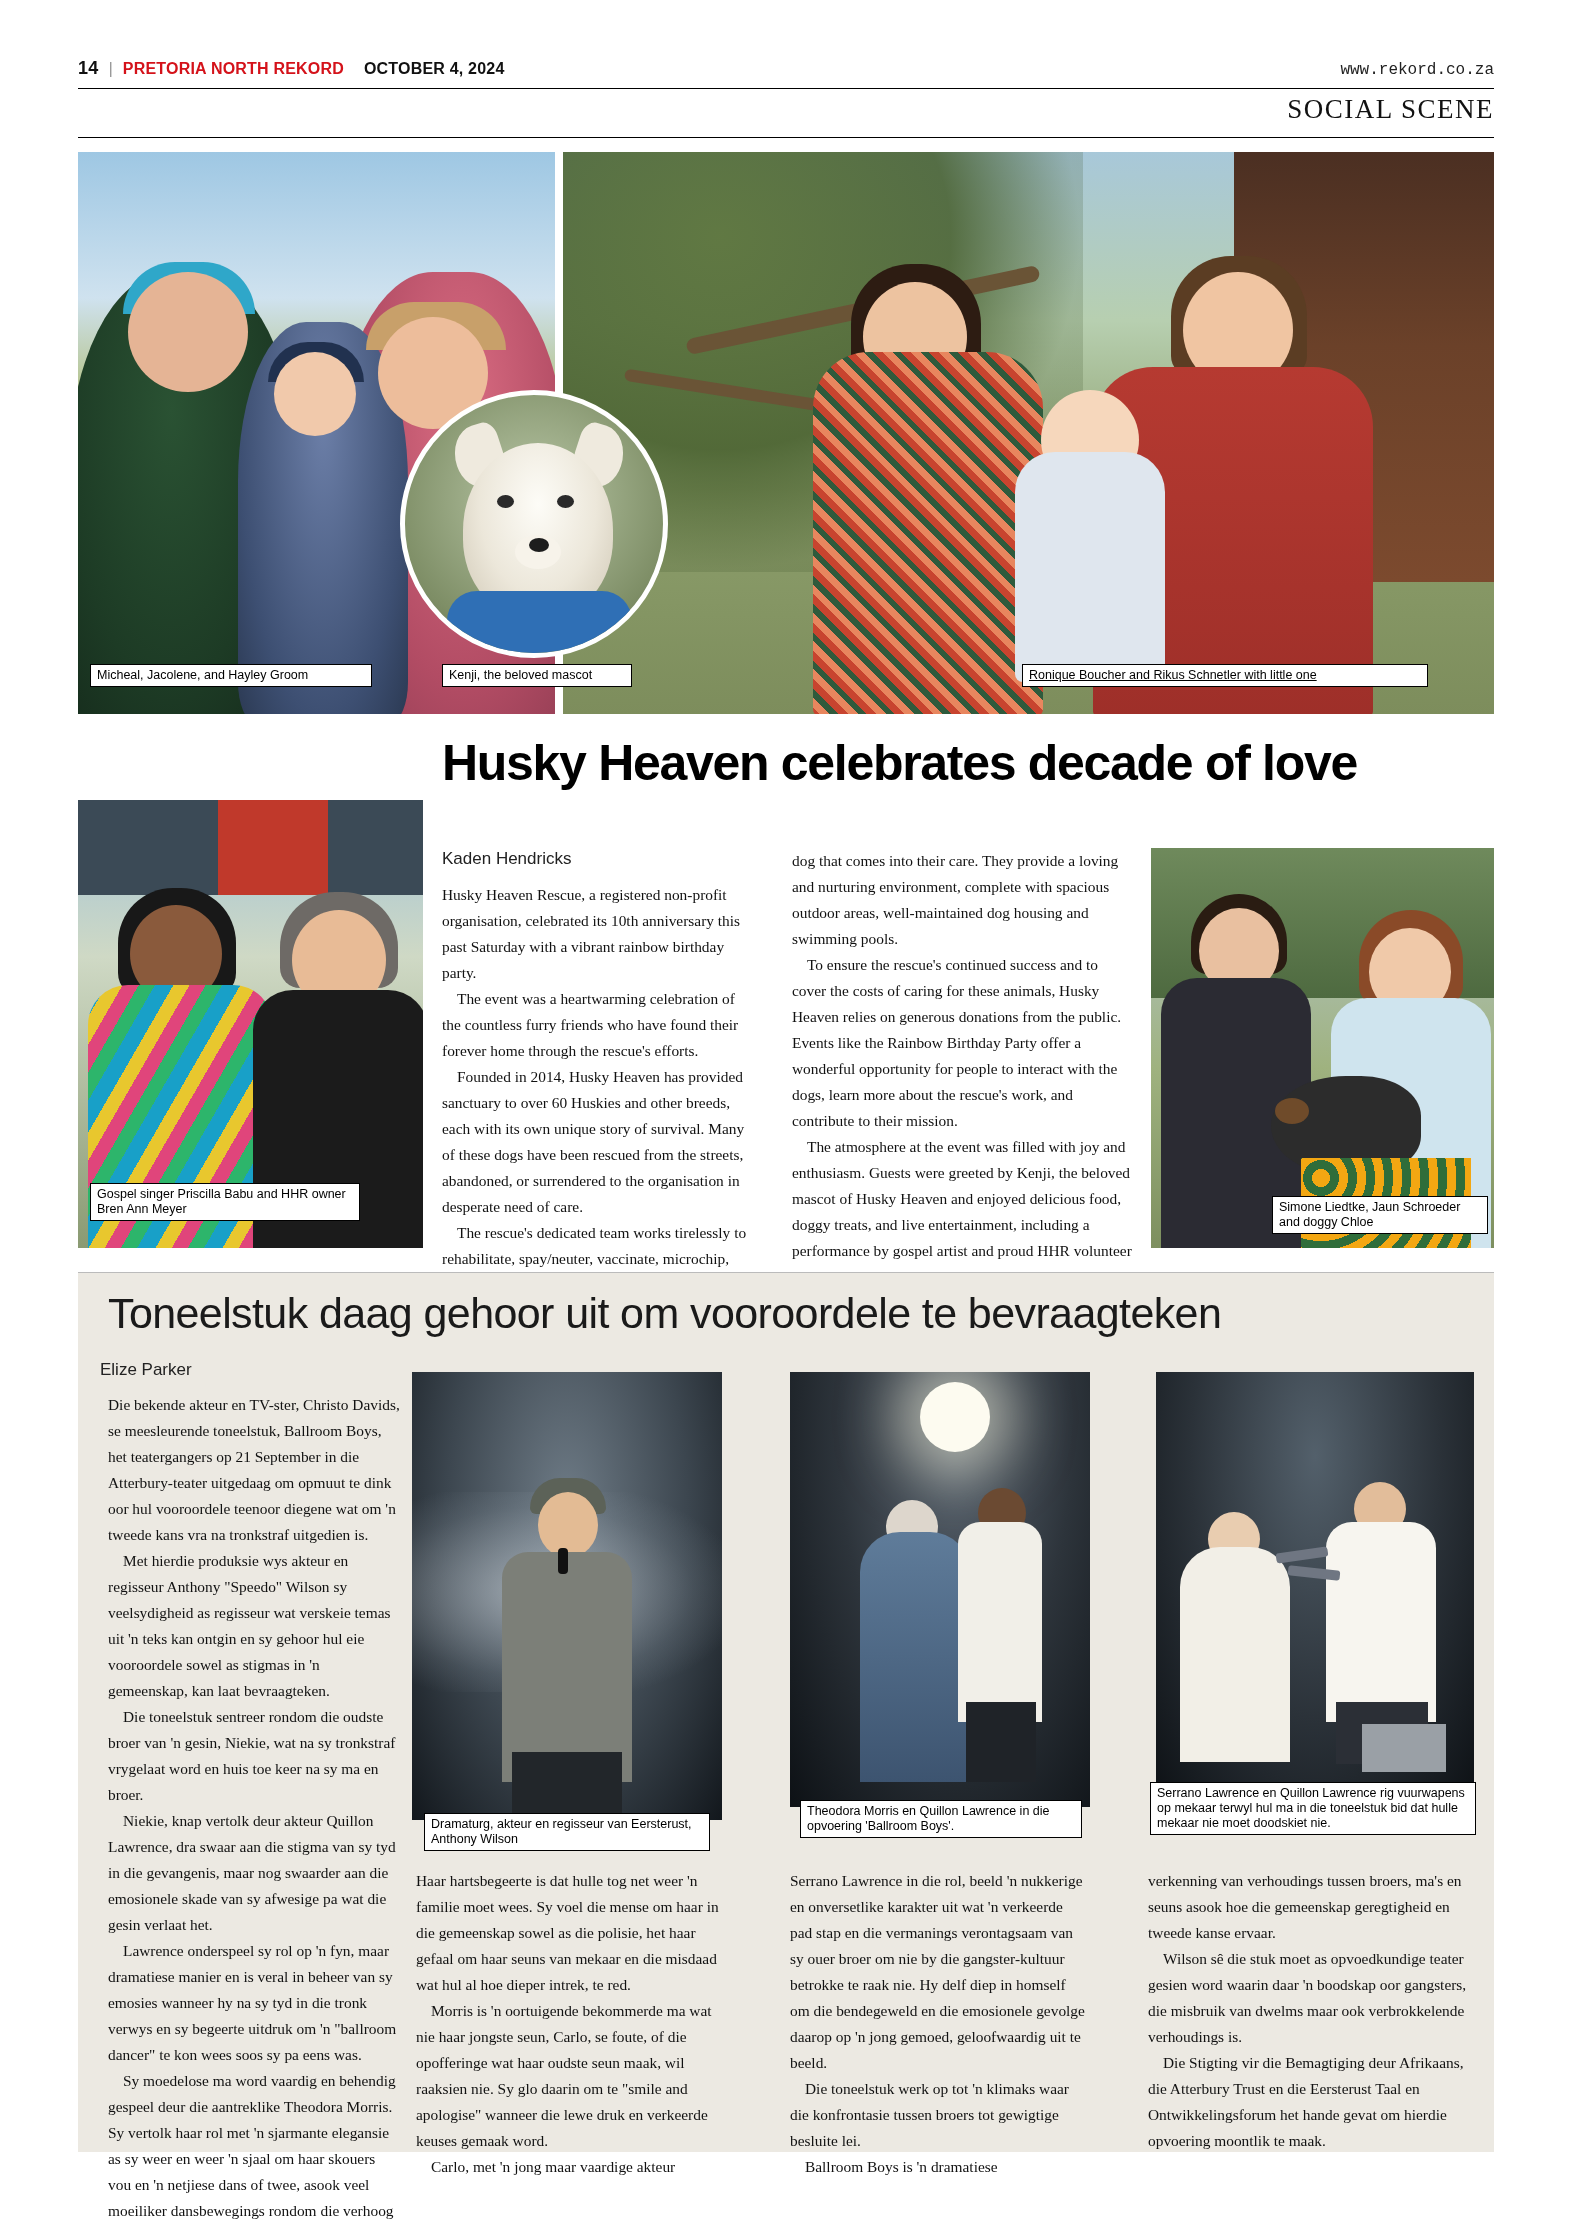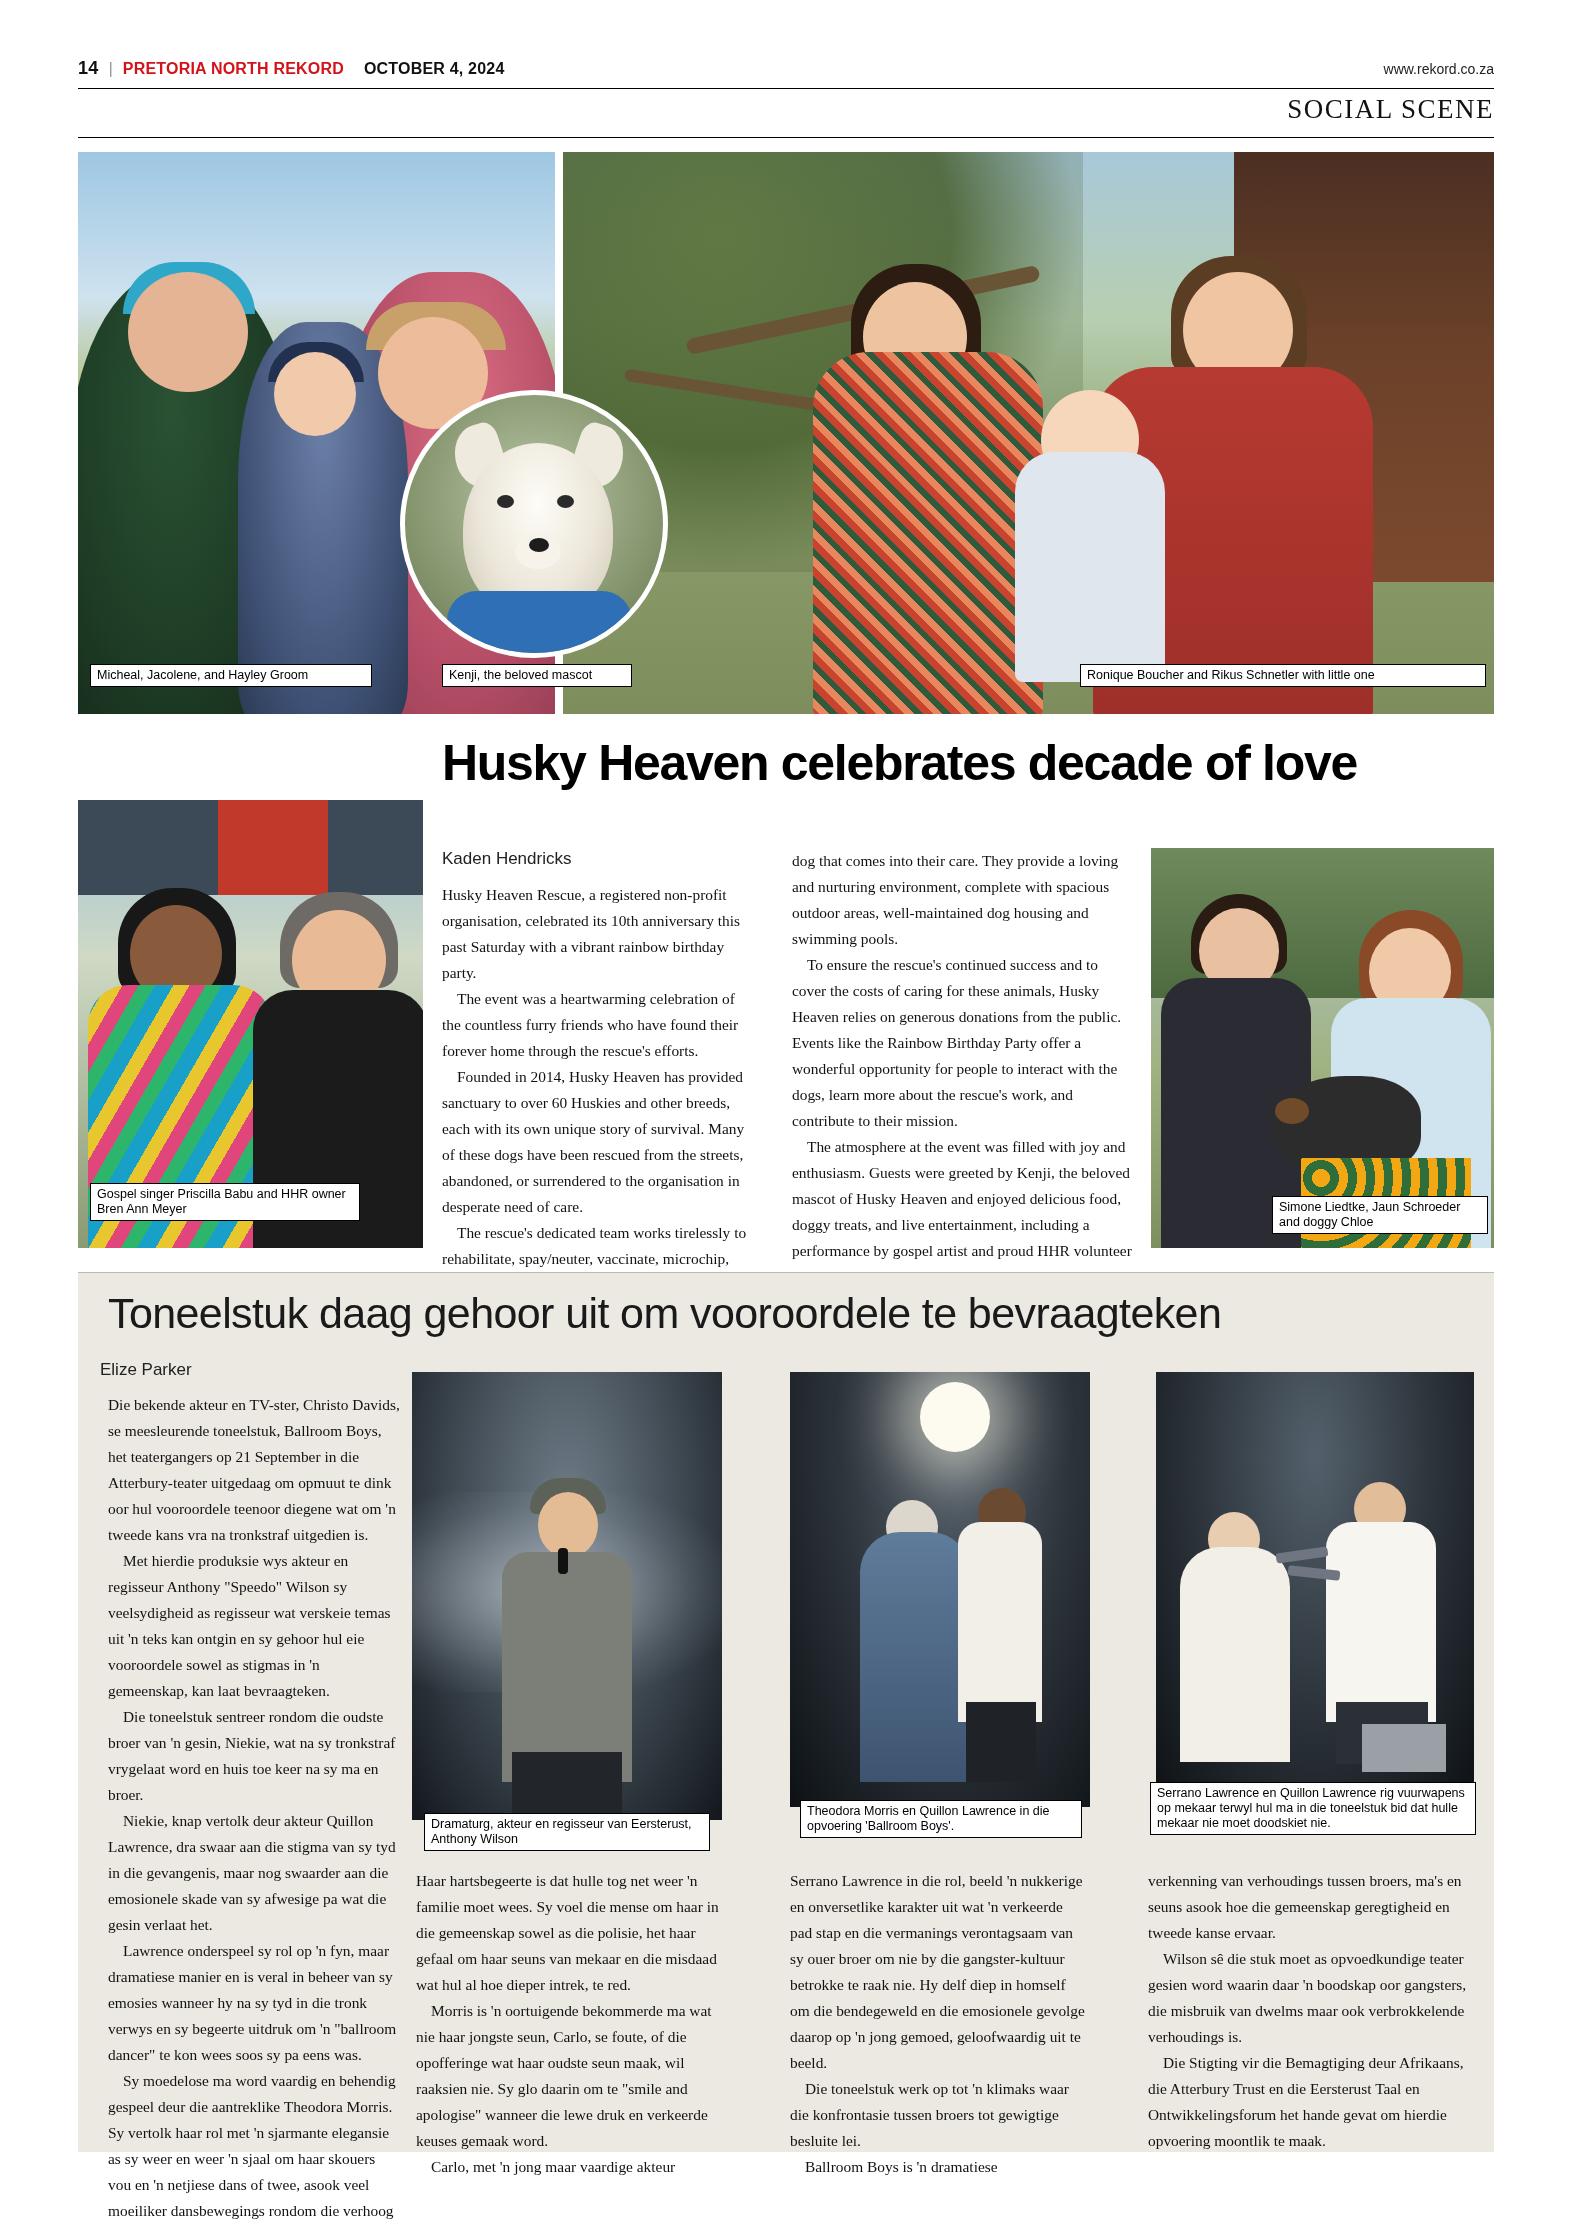--- a/index.html
+++ b/index.html
@@ -52,22 +52,22 @@
   .folio-date {
     font-family: "Liberation Sans", sans-serif;
     font-size: 16px;
     font-weight: bold;
     color: #111;
     letter-spacing: 0.2px;
     margin-left: 20px;
   }
   .folio-web {
     margin-left: auto;
-    font-family: Liberation Sans, sans-serif;
-    font-size: 14px;
+    font-family: Liberation Mono, monospace;
+    font-size: 16px;
     color: #222;
   }
   .rule-top {
     position: absolute;
     left: 78px; top: 88px;
     width: 1416px;
     height: 1px;
     background: #000;
   }
   .section-title {
@@ -155,21 +155,21 @@
   #photo-top-right .whair { position:absolute; left:288px; top:112px; width:130px; height:150px; border-radius:60px 60px 40px 40px; background:#2d1c12; }
   #photo-top-right .man {
     position:absolute; left:530px; top:215px; width:280px; height:350px;
     background: linear-gradient(#b63a31 0%, #9e2f29 100%);
     border-radius: 60px 60px 6px 6px;
   }
   #photo-top-right .mhead { position:absolute; left:620px; top:120px; width:110px; height:116px; border-radius:50%; background:#f0c5a2; }
   #photo-top-right .mhair { position:absolute; left:608px; top:104px; width:136px; height:120px; border-radius:60px 60px 20px 20px; background:#5b3d23; }
   #photo-top-right .baby { position:absolute; left:452px; top:300px; width:150px; height:230px; background:#dfe6ee; border-radius:40px 40px 8px 8px; }
   #photo-top-right .bhead { position:absolute; left:478px; top:238px; width:98px; height:100px; border-radius:50%; background:#f6d7bc; }
-  #cap-top-right { left: 1080px; top: 664px; width: 406px; }
+  #cap-top-right { left: 1022px; top: 664px; width: 406px; text-decoration: underline; }
 
   
   #photo-mascot {
     left: 400px; top: 390px; width: 268px; height: 268px;
     border-radius: 50%;
     border: 5px solid #ffffff;
     background: radial-gradient(circle at 50% 40%, #b9c7a7 0%, #7e8e66 70%, #5d6a4a 100%);
     overflow: hidden;
   }
   #photo-mascot .dogface {

